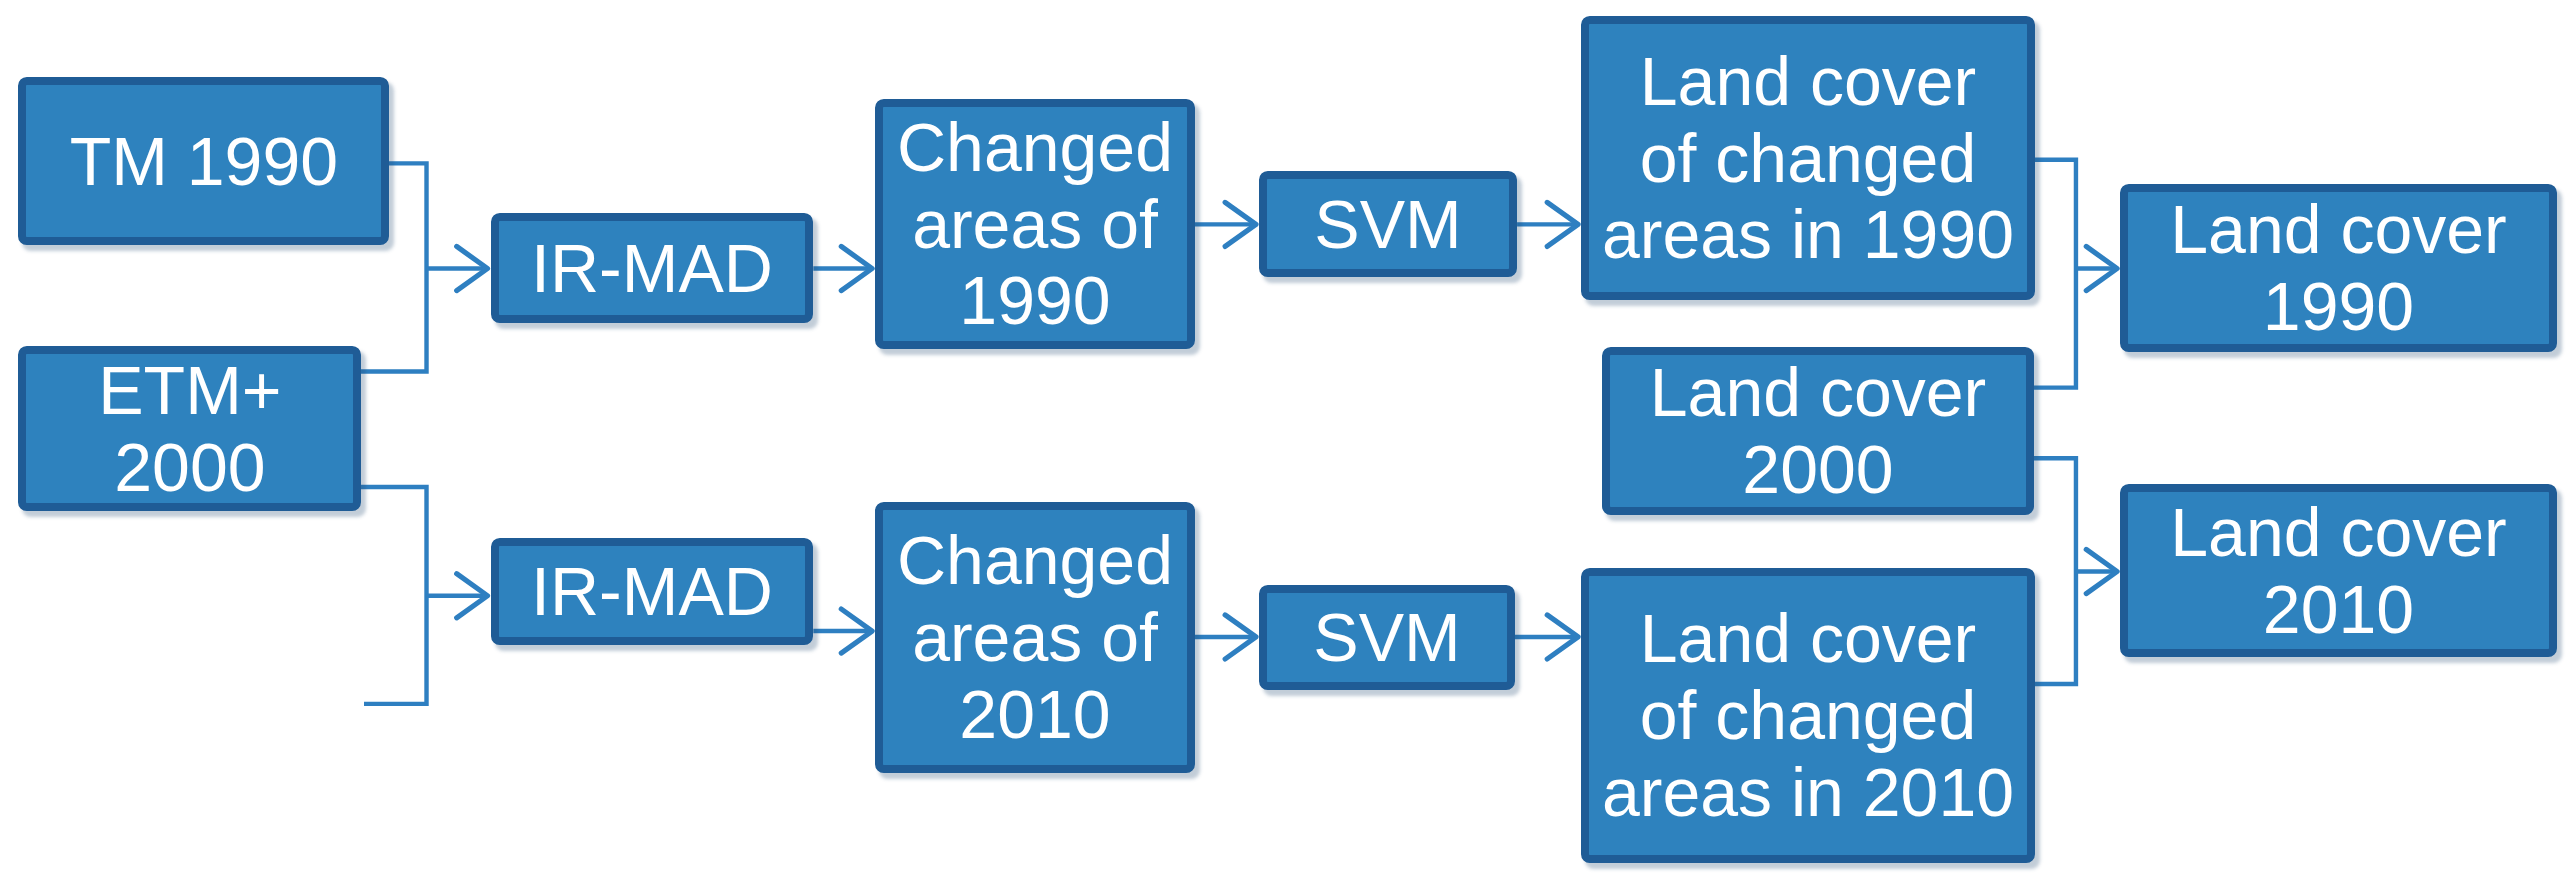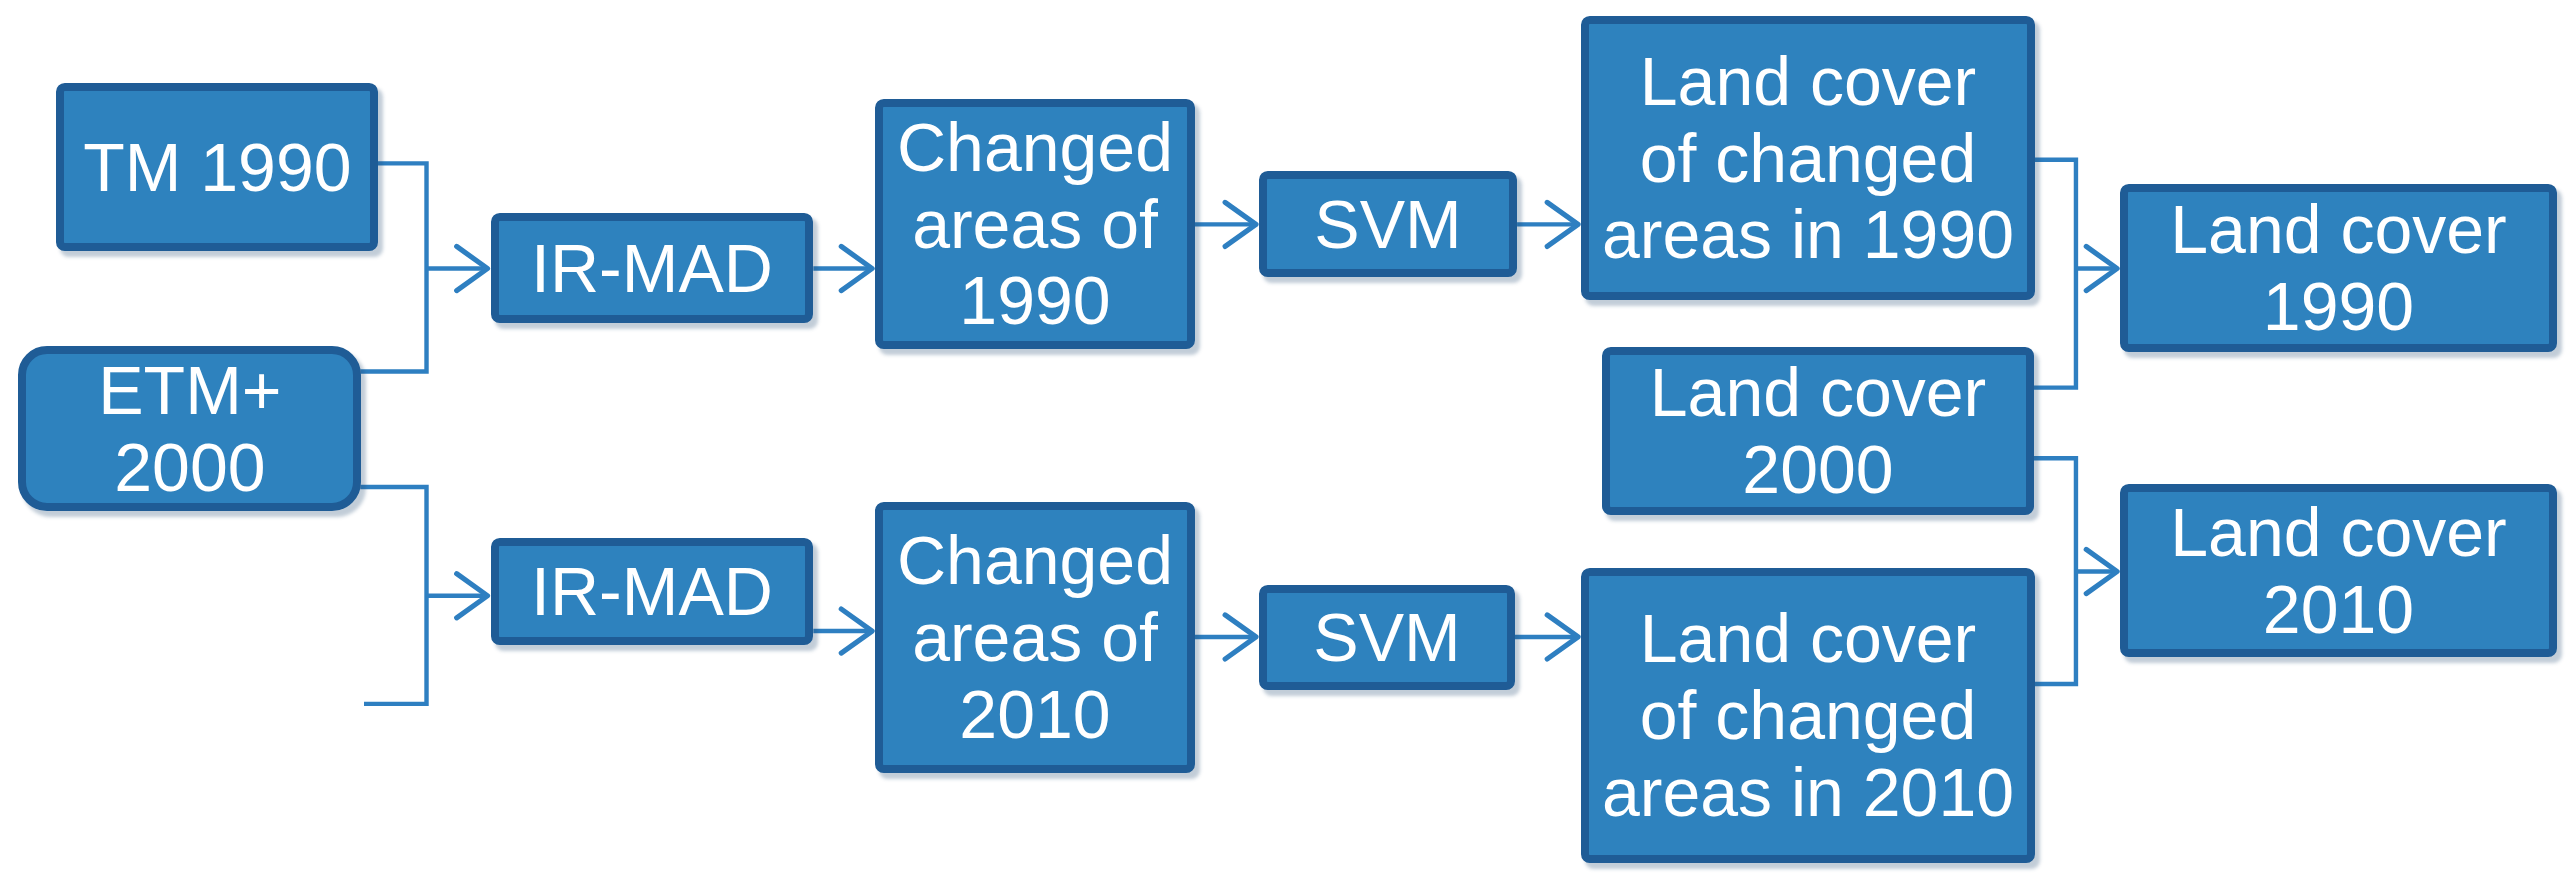--- a/index.html
+++ b/index.html
@@ -97,22 +97,22 @@
         <polyline points="2823,365 2874,365" class="edge-line" stroke="#2e7fc1"></polyline>
         <polyline points="2837,335 2879,365 2837,395" class="edge-arrowhead" stroke="#2e7fc1"></polyline>
       </g>
       <g>
         <polyline points="2765,623 2823,623 2823,930 2765,930" class="edge-line" stroke="#2e7fc1"></polyline>
         <polyline points="2823,777 2874,777" class="edge-line" stroke="#2e7fc1"></polyline>
         <polyline points="2837,747 2879,777 2837,807" class="edge-arrowhead" stroke="#2e7fc1"></polyline>
       </g>
     </svg>
 
-<div class="node" style="left: 18.4px; top: 83px; width: 322px; height: 168px; margin-left: 38px;">TM 1990</div>
-    <div class="node" style="left: 18.4px; top: 346px; width: 343px; height: 165px; border-radius: 29px;">ETM+
+<div class="node" style="left: 18.4px; top: 77px; width: 371px; height: 168px;">TM 1990</div>
+    <div class="node" style="left: 18.4px; top: 346px; width: 343px; height: 165px;">ETM+
 2000</div>
     <div class="node" style="left: 491px; top: 213px; width: 322px; height: 110px;">IR-MAD</div>
     <div class="node" style="left: 491px; top: 538px; width: 322px; height: 107px;">IR-MAD</div>
     <div class="node" style="left: 875px; top: 99px; width: 320px; height: 250px;">Changed
 areas of
 1990</div>
     <div class="node" style="left: 875px; top: 502px; width: 320px; height: 271px;">Changed
 areas of
 2010</div>
     <div class="node" style="left: 1259px; top: 171px; width: 258px; height: 106px;">SVM</div>

